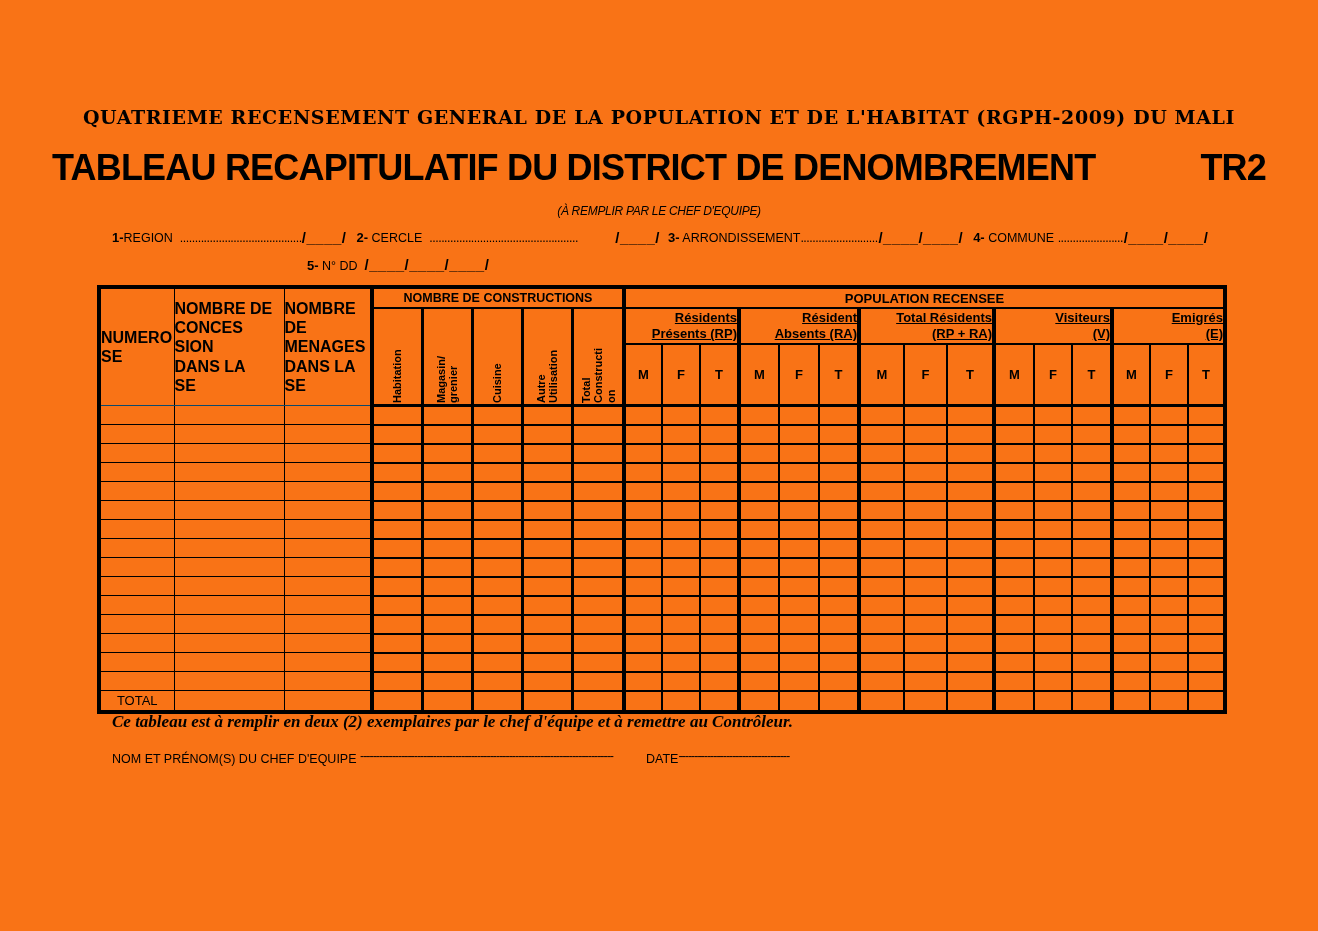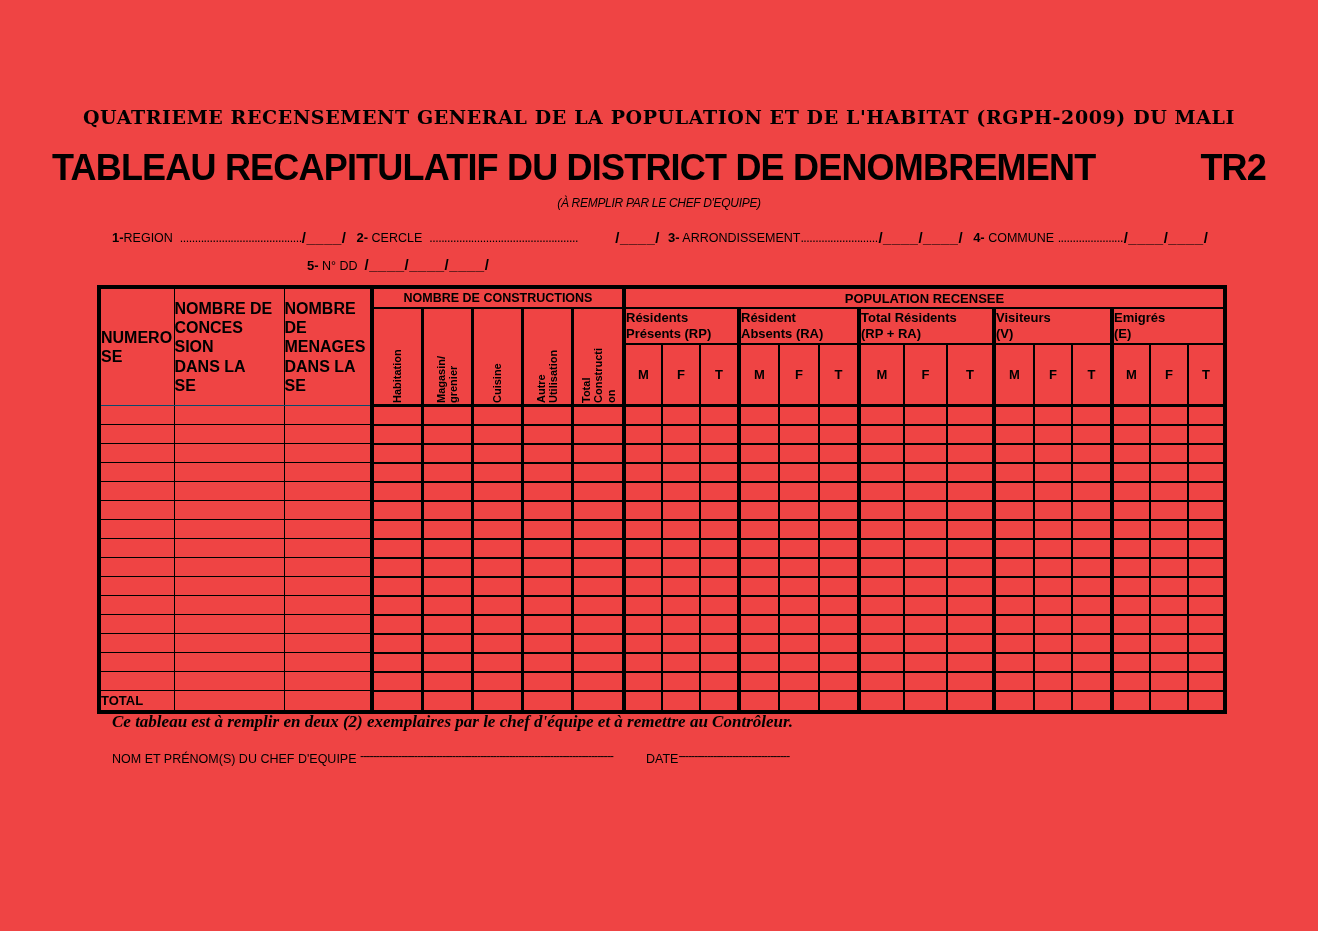--- a/index.html
+++ b/index.html
@@ -1,34 +1,34 @@
 <!DOCTYPE html>
 <html><head>
 <meta charset="utf-8">
 <style>
   * { margin:0; padding:0; box-sizing:border-box; }
   html,body { background:#fff; }
   .sheet {
-    position:relative; width:1318px; height:931px; background:#ef4444;
+    position:relative; width:1318px; height:931px; background:#f97316;
     font-family:"Liberation Sans", sans-serif; color:#000;
   }
 
   
   .title1 {
     position:absolute; top:106px; left:0; width:100%;
     text-align:center; font-family:"DejaVu Serif", serif;
     font-weight:bold; font-size:19px; letter-spacing:0.6px;
   }
   .title2-row {
     position:absolute; top:147px; left:0; width:100%; text-align:center;
     font-weight:bold; font-size:36px; letter-spacing:-0.8px;
   }
   .title2-code { display:inline-block; margin-left:105px; }
   .subtitle {
-    position:absolute; top:196px; left:0; width:100%; text-align:center;
+    position:absolute; top:204px; left:0; width:100%; text-align:center;
     font-style:italic; font-size:12px; letter-spacing:-0.3px;
   }
 
   
   .form-row1 {
     position:absolute; top:229px; left:112px; width:1100px;
     display:flex; align-items:center; font-size:12.5px; white-space:pre;
   }
   .fnum { font-weight:bold; font-size:13px; }
   .dots { display:inline-block; overflow:hidden; white-space:nowrap; letter-spacing:-0.5px; vertical-align:baseline; }
@@ -60,22 +60,22 @@
 
   .h-con-group {
     text-align:center; font-weight:bold; font-size:12.5px;
     border-right:4px solid #000; border-bottom:2px solid #000;
   }
   .h-pop-group {
     text-align:center; font-weight:bold; font-size:13px;
     border-bottom:2px solid #000;
   }
   .h-sub {
-    text-align:left; font-weight:bold; font-size:13px; line-height:1.25;
-    white-space:pre-line; border-right:4px solid #000; border-bottom:2px solid #000;
+    text-align:right; font-weight:bold; font-size:13px; line-height:1.25;
+    white-space:pre-line; border-right:4px solid #000; border-bottom:2px solid #000;text-decoration:underline;
   }
   .h-sub.lastR { border-right:none; }
   .h-con {
     border-right:3px solid #000; border-bottom:3px solid #000;
   }
   .h-con.sepR { border-right:4px solid #000; }
   .vwrap { position:relative; width:100%; height:95px; overflow:visible; }
   .vlabel {
     position:absolute; left:50%; top:50%; width:92px;
     transform:translate(-50%,-50%) rotate(-90deg);
@@ -94,21 +94,21 @@
   tr.hr3 { height:60px; }
   tr.brow { height:19px; }
   tr.trow { height:21px; }
 
   .cell.lft { border-right:1px solid #000; border-bottom:1px solid #000; }
   .cell.con { border-right:3px solid #000; border-bottom:2px solid #000; }
   .cell.pop { border-right:2px solid #000; border-bottom:2px solid #000; }
   .cell.grpR { border-right:4px solid #000; }
   .cell.lastR { border-right:none; }
   .total-lbl {
-    font-weight:bold; font-size:13px; text-align:left; padding-left:5px;
+    font-weight:normal; font-size:13px; text-align:center; padding-left:5px;
     vertical-align:middle;
     margin-left:36px;
   }
 
   
   .note {
     position:absolute; top:712px; left:112px;
     font-family:"Liberation Serif", serif; font-style:italic; font-weight:bold;
     font-size:17px;
   }

